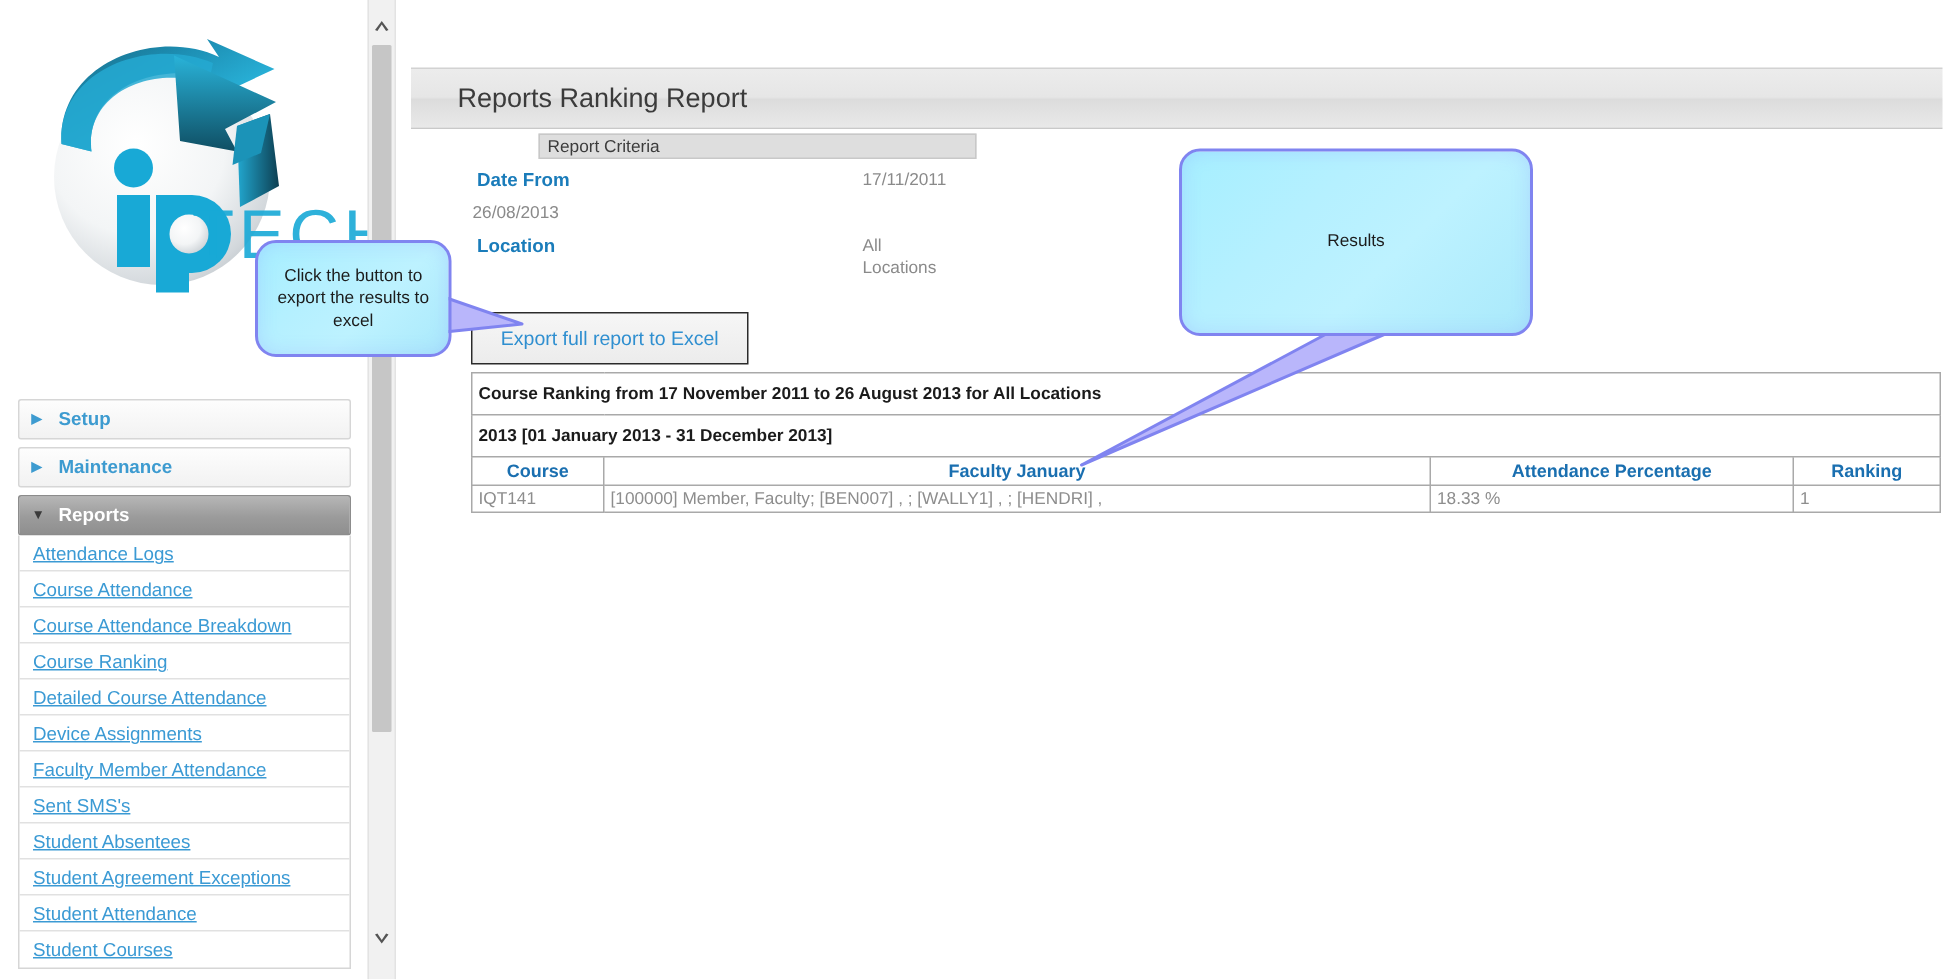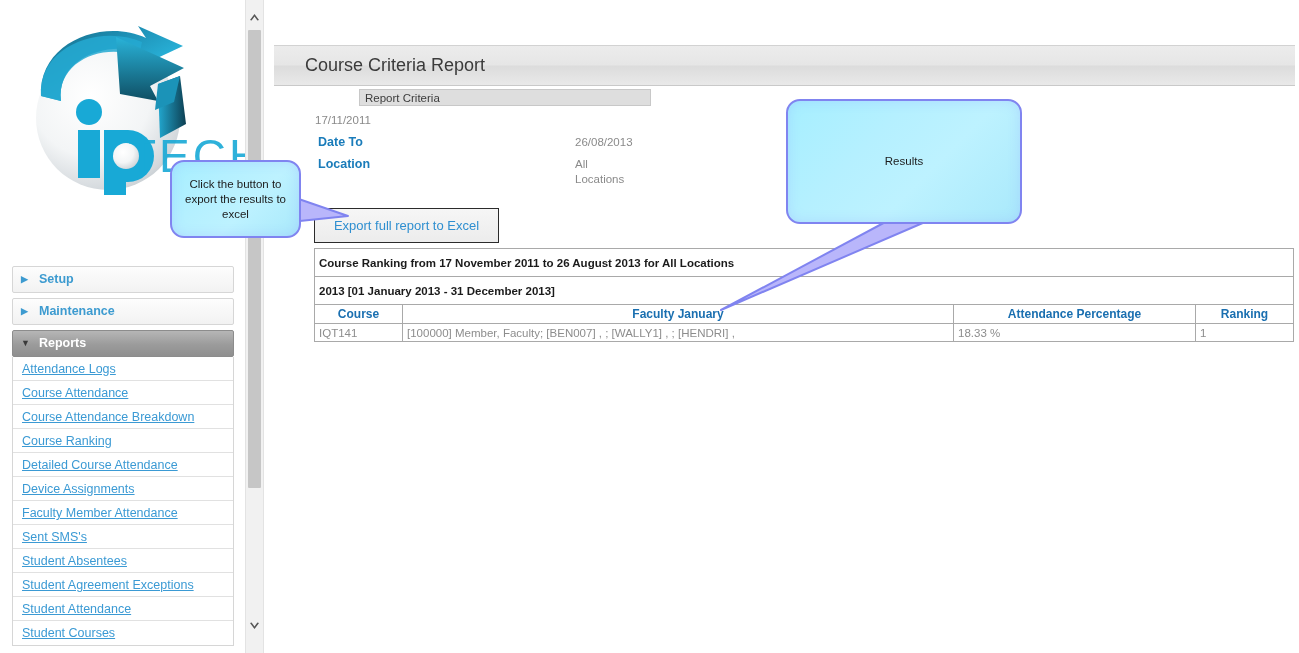--- a/index.html
+++ b/index.html
@@ -364,34 +364,34 @@
       <div class="acc-item"><a>Student Absentees</a></div>
       <div class="acc-item"><a>Student Agreement Exceptions</a></div>
       <div class="acc-item"><a>Student Attendance</a></div>
       <div class="acc-item"><a>Student Courses</a></div>
     </div>
   </div>
 
   <div class="content">
 
     <div class="page-header">
-      <div class="page-title">Course Criteria Report</div>
+      <div class="page-title">Reports Ranking Report</div>
     </div>
 
     <div class="criteria">
       <div class="criteria-head">Report Criteria</div>
 
       <div class="criteria-row">
+        <div class="lab">Date From</div>
         <div class="val">
           <span>17/11/2011</span>
         </div>
       </div>
 
       <div class="criteria-row">
-        <div class="lab">Date To</div>
         <div class="val">
           <span>26/08/2013</span>
         </div>
       </div>
 
       <div class="criteria-row">
         <div class="lab">Location</div>
         <div class="val">
           <span>All</span>
           <span>Locations</span>

